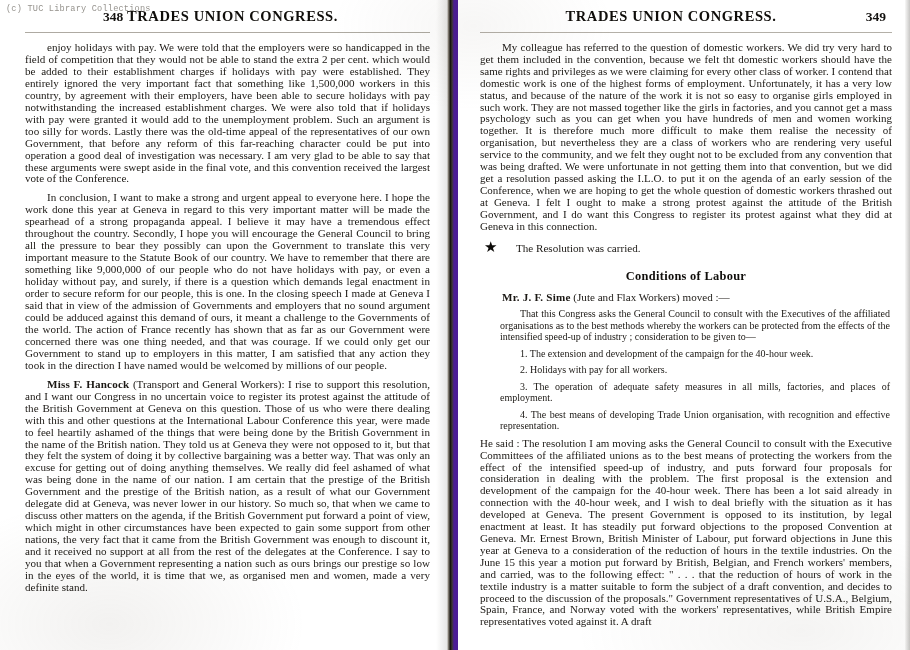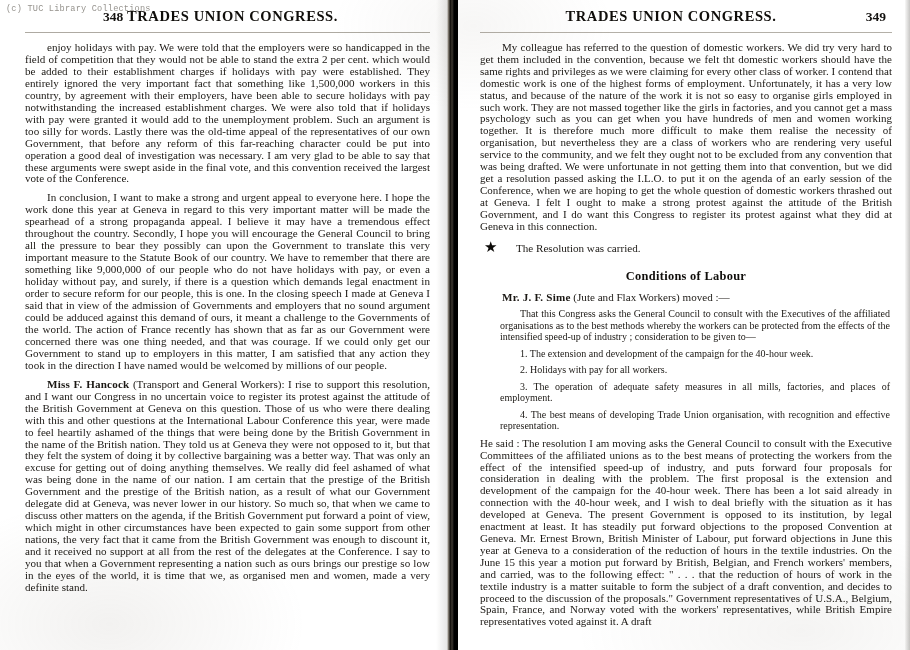--- a/index.html
+++ b/index.html
@@ -12,21 +12,21 @@
     height: 650px;
     overflow: hidden;
     font-family: "Liberation Serif", "DejaVu Serif", serif;
     position: relative;
   }
 
   
   #scan {
     position: absolute;
     inset: 0;
-    background: #000000;
+    background: #4c1d95;
   }
 
   
   #scan::after {
     content: "";
     position: absolute;
     inset: 0;
     pointer-events: none;
     background:
       radial-gradient(ellipse 280px 180px at 12% 96%, rgba(140,132,120,0.11), rgba(0,0,0,0) 70%),

